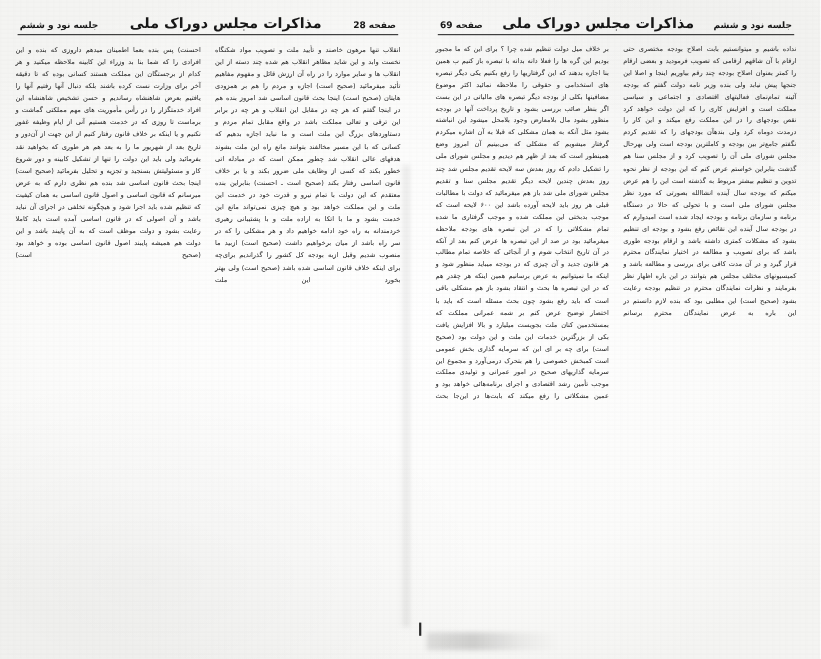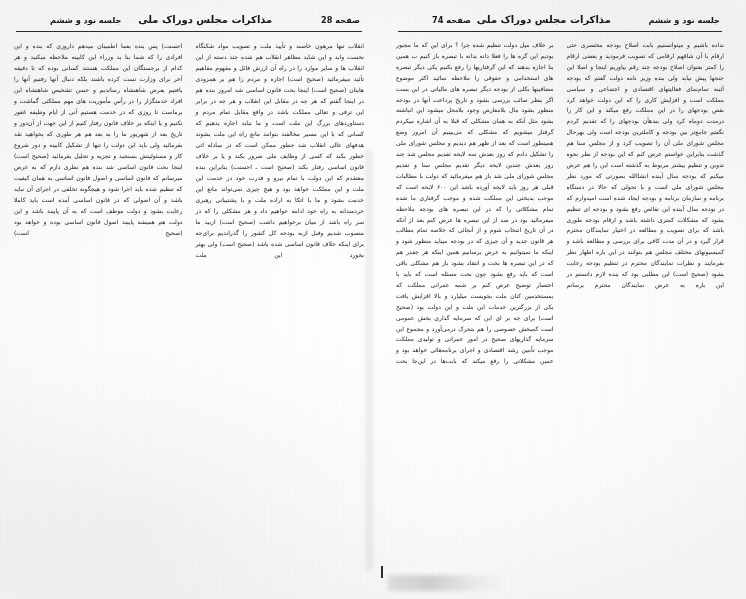--- a/index.html
+++ b/index.html
@@ -45,24 +45,24 @@
     justify-content: space-between;
     font-family: "DejaVu Sans", sans-serif;
     font-size: 8.2px;
     font-weight: 700;
     color: #171717;
     letter-spacing: 0.2px;
     height: 14px;
     padding: 0 4px 2px 4px;
     filter: blur(0.22px);
   }
-  .rh-side { white-space: nowrap; margin-left: 32px; }
+  .rh-side { white-space: nowrap; }
   .rh-center {
     white-space: nowrap;
-    font-size: 10px;
+    font-size: 13px;
     letter-spacing: 0.35px;
     text-align: center;
   }
   .head-rule {
     height: 0;
     border-top: 1.5px solid #1b1b1b;
     margin: 1px 2px 8px 2px;
     opacity: 0.92;
   }
 
@@ -143,21 +143,21 @@
 </head>
 <body>
 
 <div id="scan-sheet">
 
   <div class="page" id="page-left">
 
     <div class="running-head">
       <span class="rh-side">جلسه نود و ششم</span>
       <span class="rh-center">مذاکرات مجلس دوراک ملی</span>
-      <span class="rh-side">صفحه 74</span>
+      <span class="rh-side">صفحه 69</span>
     </div>
 
     <div class="head-rule"></div>
 
     <div class="columns">
       <div class="col">
         <p>نداده باشیم و میتوانستیم بابت اصلاح بودجه مختصری حتی ارقام با آن شاقهم ارقامی که تصویب فرمودید و بعضی ارقام را کمتر بعنوان اصلاح بودجه چند رقم بیاوریم اینجا و اصلا این جنجها پیش نیابد ولی بنده وزیر نامه دولت گفتم که بودجه آئینه تمام‌نمای فعالیتهای اقتصادی و اجتماعی و سیاسی مملکت است و افزایش کاری را که این دولت خواهد کرد نقص بودجهای را در این مملکت رفع میکند و این کار را درمدت دوماه کرد ولی بندهآن بودجهای را که تقدیم کردم نگفتم جامع‌تر بین بودجه و کاملترین بودجه است ولی بهرحال مجلس شورای ملی آن را تصویب کرد و از مجلس سنا هم گذشت بنابراین خواستم عرض کنم که این بودجه از نظر نحوه تدوین و تنظیم بیشتر مربوط به گذشته است این را هم عرض میکنم که بودجه سال آینده انشاالله بصورتی که مورد نظر مجلس شورای ملی است و با تحولی که حالا در دستگاه برنامه و سازمان برنامه و بودجه ایجاد شده است امیدوارم که در بودجه سال آینده این نقائص رفع بشود و بودجه ای تنظیم بشود که مشکلات کمتری داشته باشد و ارقام بودجه طوری باشد که برای تصویب و مطالعه در اختیار نمایندگان محترم قرار گیرد و در آن مدت کافی برای بررسی و مطالعه باشد و کمیسیونهای مختلف مجلس هم بتوانند در این باره اظهار نظر بفرمایند و نظرات نمایندگان محترم در تنظیم بودجه رعایت بشود (صحیح است) این مطلبی بود که بنده لازم دانستم در این باره به عرض نمایندگان محترم برسانم</p>
       </div>
       <div class="col">
         <p>بر خلاف میل دولت تنظیم شده چرا ؟ برای این که ما مجبور بودیم این گره ها را فعلا دانه بدانه با تبصره باز کنیم ب همین بنا اجازه بدهند که این گرفتاریها را رفع بکنیم یکی دیگر تبصره های استخدامی و حقوقی را ملاحظه نمائید اکثر موضوع مضافینها بکلی از بودجه دیگر تبصره های مالیاتی در این بست اگر بنظر صائب بررسی بشود و تاریخ پرداخت آنها در بودجه منظور بشود مال بلامعارض وجود بلامحل میشود این انباشته بشود مثل آنکه به همان مشکلی که قبلا به آن اشاره میکردم گرفتار میشویم که مشکلی که می‌بینیم آن امروز وضع همینطور است که بعد از ظهر هم دیدیم و مجلس شورای ملی را تشکیل دادم که روز بعدش سه لایحه تقدیم مجلس شد چند روز بعدش چندین لایحه دیگر تقدیم مجلس سنا و تقدیم مجلس شورای ملی شد باز هم میفرمائید که دولت با مطالبات قبلی هر روز باید لایحه آورده باشد این ۶۰۰ لایحه است که موجب بدبختی این مملکت شده و موجب گرفتاری ما شده تمام مشکلاتی را که در این تبصره های بودجه ملاحظه میفرمائید بود در صد از این تبصره ها عرض کنم بعد از آنکه در آن تاریخ انتخاب شوم و از آنجائی که خلاصه تمام مطالب هر قانون جدید و آن چیزی که در بودجه میباید منظور شود و اینکه ما نمیتوانیم به عرض برسانیم همین اینکه هر چقدر هم که در این تبصره ها بحث و انتقاد بشود باز هم مشکلی باقی است که باید رفع بشود چون بحث مسئله است که باید با اختصار توضیح عرض کنم بر شمه عمرانی مملکت که بمستخدمین کنان ملت بجویست میلیارد و بالا افزایش یافت بکی از بزرگترین خدمات این ملت و این دولت بود (صحیح است) برای چه بر ای این که سرمایه گذاری بخش عمومی است کمبخش خصوصی را هم بتحرک درمی‌آورد و مجموع این سرمایه گذاریهای صحیح در امور عمرانی و تولیدی مملکت موجب تأمین رشد اقتصادی و اجرای برنامه‌هائی خواهد بود و عمین مشکلاتی را رفع میکند که بابت‌ها در این‌جا بحث</p>

